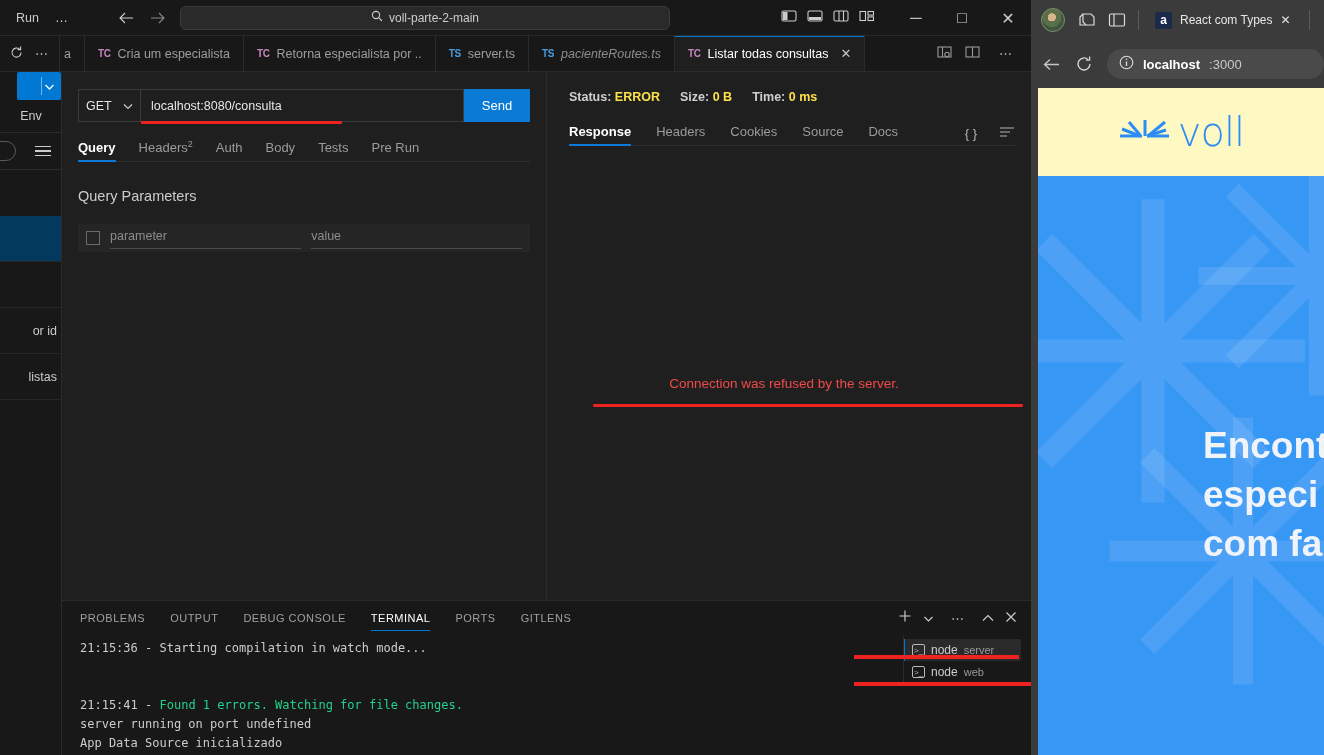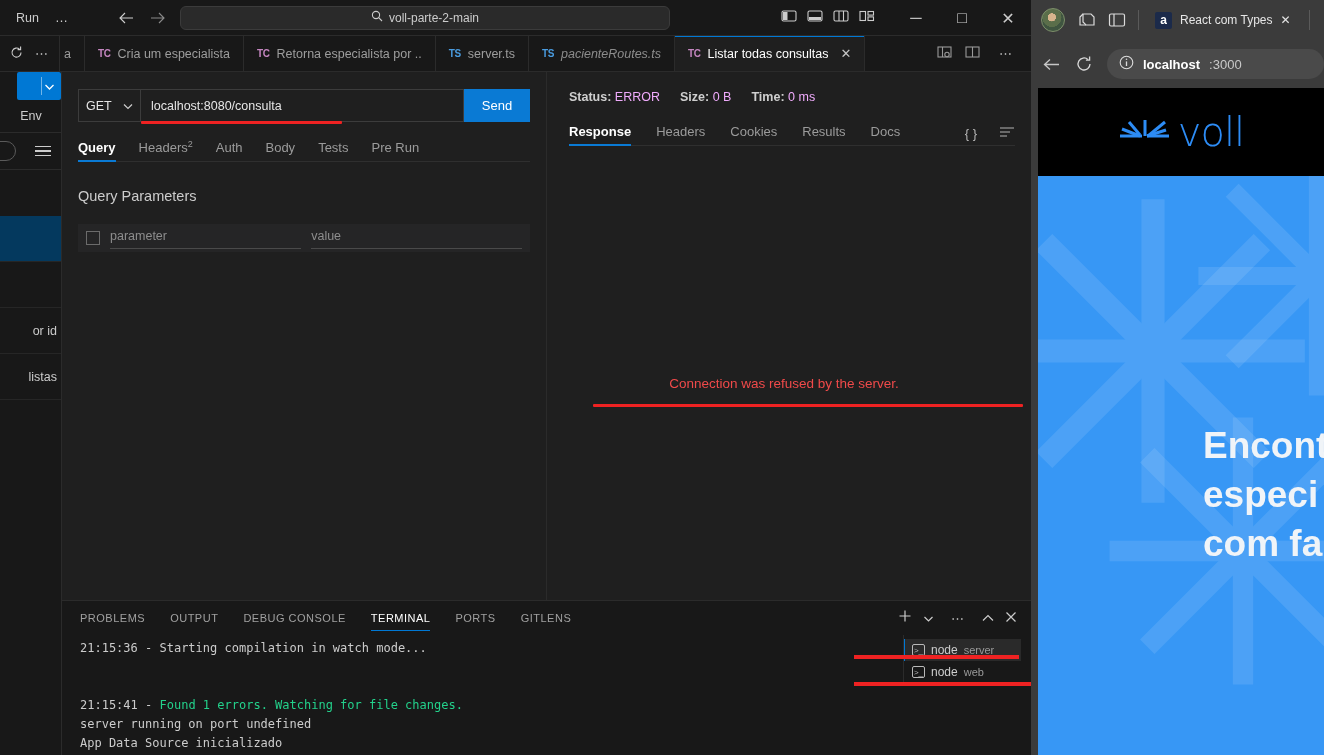--- a/index.html
+++ b/index.html
@@ -132,21 +132,21 @@
     display: flex; align-items: center; padding: 0 8px; gap: 10px;
   }
   .qp-check { width: 14px; height: 14px; border: 1px solid #6b6b6b; background: transparent; flex: 0 0 14px; }
   .qp-field { height: 22px; border-bottom: 1px solid #4a4a4a; color: #8d8d8d; font-size: 12.5px; display:flex; align-items:flex-start; padding-top:2px;}
   .qp-field.p { width: 195px; }
   .qp-field.v { width: 215px; }
 
   
   .resp-status { display: flex; align-items: center; gap: 20px; padding: 18px 0 0 22px; font-size: 12.5px; }
   .resp-status b { color: #cfcfcf; font-weight: bold; }
-  .resp-status .val { color: #f0abfc; font-weight: normal; margin-top: 24px; }
+  .resp-status .val { color: #fde047; font-weight: bold; margin-top: 24px; }
   .resp-tabs { display: flex; align-items: flex-end; gap: 25px; margin: 16px 16px 0 22px; height: 26px; border-bottom: 1px solid #2f2f2f; position: relative; }
   .resp-actions { margin-left: auto; display: flex; align-items: center; gap: 22px; padding-bottom: 4px; color: #b4b4b4; font-size: 13px; }
   .resp-body { position: relative; height: 380px; }
   .resp-msg { position: absolute; left: 0; right: 10px; top: 230px; text-align: center; color: #f04a4a; font-size: 13.5px; }
   .ann-msg { position: absolute; left: 46px; top: 258px; width: 430px; height: 3px; background: #ef2222; border-radius: 1px; }
 
   
   .panel {
     position: absolute; left: 62px; right: 0; bottom: 0; height: 155px;
     background: #181818; border-top: 1px solid #2b2b2b;
@@ -190,21 +190,21 @@
   .favicon { width: 17px; height: 17px; background: #1b2a4a; color:#fff; font-size: 12px; border-radius:2px; display:flex; align-items:center; justify-content:center; font-weight:700; flex:0 0 17px;}
   .br-nav { height: 48px; display: flex; align-items: center; gap: 14px; padding-left: 12px; }
   .br-url {
     flex: 1; height: 30px; background: #4a4a4a; border-radius: 15px;
     display: flex; align-items: center; gap: 9px; padding: 0 12px; color: #e8e8e8; font-size: 13px;
     margin-right: 0;
   }
   .br-url .host { font-weight: bold; color: #ffffff; }
   .br-url .port { color: #c9c9c9; }
   .br-content { position: absolute; left: 7px; top: 88px; right: 0; bottom: 0; background: #ffffff; overflow: hidden; }
-  .voll-header { height: 88px; background: #000000; display: flex; align-items: center; justify-content: center; }
+  .voll-header { height: 88px; background: #fef9c3; display: flex; align-items: center; justify-content: center; }
   .voll-logo { display: flex; align-items: center; gap: 2px; }
   .voll-word { color: #2d8cf5; font-size: 40px; font-weight: 300; letter-spacing: -1px; font-family: "DejaVu Sans", sans-serif; }
   .voll-hero { position: absolute; top: 88px; left: 0; right: 0; bottom: 0; background: #3797f5; overflow: hidden; }
   .hero-star { position: absolute; opacity: .10; }
   .hero-text {
     position: absolute; left: 165px; top: 245px;
     color: #f0f4f8; font-size: 37px; font-weight: bold; line-height: 1.33;
     white-space: nowrap; font-family: "Liberation Sans", sans-serif;
   }
 </style>
@@ -423,21 +423,21 @@
           <div>
             <b>Time:</b>
             <span class="val">0 ms</span>
           </div>
         </div>
 
         <div class="resp-tabs">
           <div class="tc-tab active"><span>Response</span></div>
           <div class="tc-tab"><span>Headers</span></div>
           <div class="tc-tab"><span>Cookies</span></div>
-          <div class="tc-tab"><span>Results</span></div>
+          <div class="tc-tab"><span>Source</span></div>
           <div class="tc-tab"><span>Docs</span></div>
           <div class="resp-actions">
             <span>{ }</span>
             <span>
               <svg width="16" height="12" viewBox="0 0 16 12">
                   <path d="M1 2 H15 M1 6 H11 M1 10 H8" stroke="#b4b4b4" stroke-width="1.2"></path>
                 </svg>
             </span>
           </div>
         </div>

